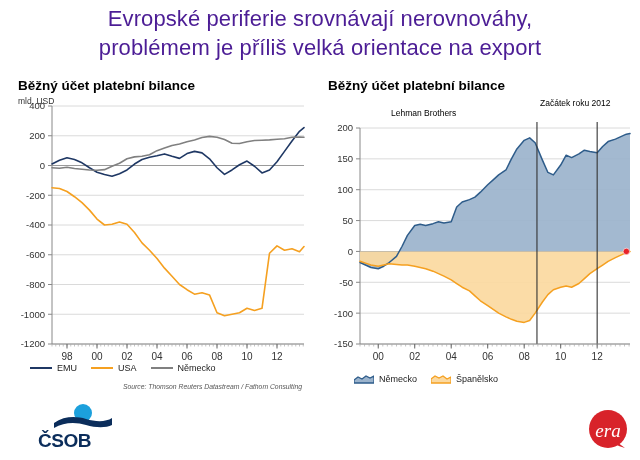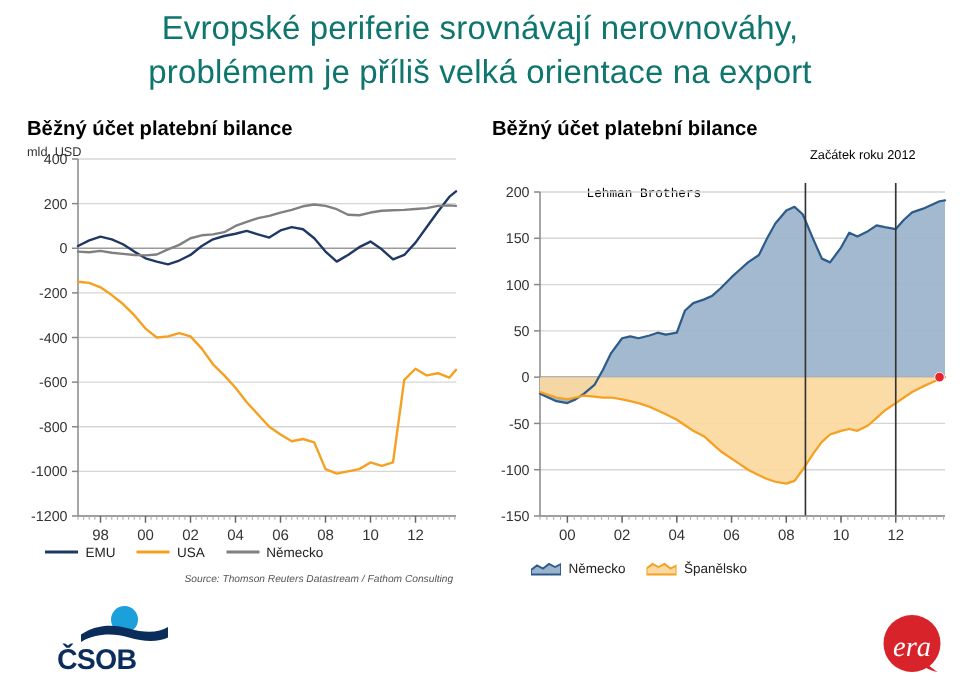--- a/index.html
+++ b/index.html
@@ -68,21 +68,21 @@
     font-size:19px;font-weight:bold;color:#0B2D5B;
     letter-spacing:-.5px;line-height:26px;
   }
   #era-logo{position:absolute;left:586px;top:408px;width:46px;height:46px;}
 </style>
 </head>
 <body style="background: rgb(255, 255, 255);">
 
 <div id="slide">
 
-  <div class="title" style="color: #0f766e;">
+  <div class="title" style="color: #4c1d95;">
     <span>Evropské periferie srovnávají nerovnováhy,</span>
     <span class="l2">problémem je příliš velká orientace na export</span>
   </div>
 
   <div class="panel" id="panel-left">
     <div class="panel-title">Běžný účet platební bilance</div>
     <div class="panel-sub">mld. USD</div>
 
     <div class="plotwrap" style="top:22px;">
       <svg id="svg-left" width="290" height="270">
@@ -220,21 +220,21 @@
       </div>
     </div>
 
     <div class="source" style="left:105px;top:305px;">Source: Thomson Reuters Datastream / Fathom Consulting</div>
   </div>
 
   <div class="panel" id="panel-right">
     <div class="panel-title">Běžný účet platební bilance</div>
 
     <div class="anno" style="left:168px;top:20px;margin-left:44px;">Začátek roku 2012</div>
-    <div class="anno" style="left:63px;top:46px;font-family:Liberation Mono, monospace;">Lehman Brothers</div>
+    <div class="anno" style="left:63px;top:30px;">Lehman Brothers</div>
 
     <div class="plotwrap" style="top:44px;">
       <svg id="svg-right" width="308" height="248">
           <line x1="32" y1="6" x2="302" y2="6" stroke="#d6d6d6" stroke-width="0.9"></line>
           <line x1="32" y1="36.857142857142854" x2="302" y2="36.857142857142854" stroke="#d6d6d6" stroke-width="0.9"></line>
           <line x1="32" y1="67.71428571428571" x2="302" y2="67.71428571428571" stroke="#d6d6d6" stroke-width="0.9"></line>
           <line x1="32" y1="98.57142857142857" x2="302" y2="98.57142857142857" stroke="#d6d6d6" stroke-width="0.9"></line>
           <line x1="32" y1="129.42857142857142" x2="302" y2="129.42857142857142" stroke="#9a9a9a" stroke-width="1.1"></line>
           <line x1="32" y1="160.28571428571428" x2="302" y2="160.28571428571428" stroke="#d6d6d6" stroke-width="0.9"></line>
           <line x1="32" y1="191.14285714285714" x2="302" y2="191.14285714285714" stroke="#d6d6d6" stroke-width="0.9"></line>

